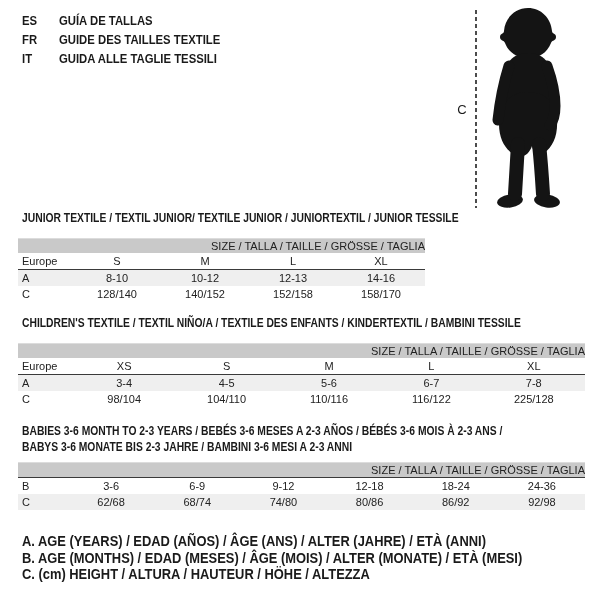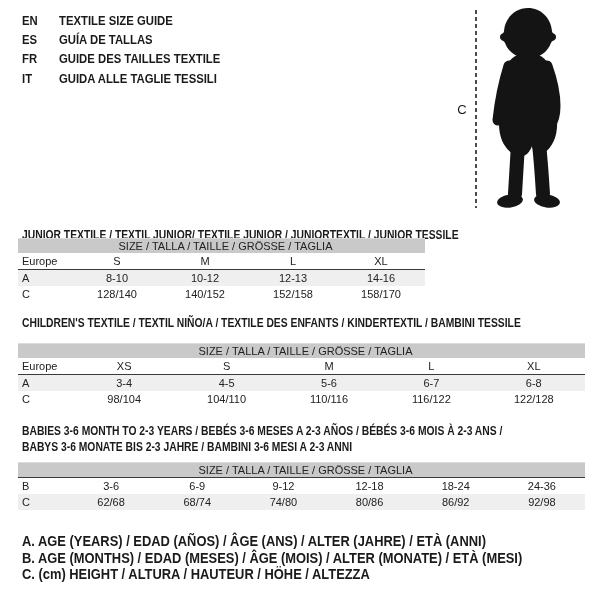--- a/index.html
+++ b/index.html
@@ -18,45 +18,41 @@
              background:repeating-linear-gradient(to bottom,#4c4c4c 0 4px,transparent 4px 7px);}
   .c-label{position:absolute;left:4px;top:98px;width:16px;text-align:center;font-size:13px;}
   .baby{position:absolute;left:33px;top:2px;}
 
   
   .sec-heading{position:absolute;left:22px;font-weight:bold;font-size:12px;line-height:15.5px;}
   .sec-heading div{transform:scaleX(0.86);transform-origin:0 50%;white-space:nowrap;}
   .sec-table{position:absolute;left:18px;}
   table{border-collapse:collapse;table-layout:fixed;width:100%;font-size:11px;color:#222;}
   th.size-hdr{background:var(--header-gray,#c9c9c9);border-top:1px solid #dcdcdc;
-              text-align:center;font-weight:normal;padding:1px 0 1px 8px;height:12px;
+              text-align:right;font-weight:normal;padding:1px 0 1px 8px;height:12px;
               white-space:nowrap;overflow:hidden;}
   td{text-align:center;padding:1px 0;height:14px;white-space:nowrap;overflow:hidden;}
   td.rowlabel{text-align:left;padding-left:4px;}
   tr.shade{background:var(--shade,#efefef);}
   .dark-under{border-bottom:1.6px solid var(--line-dark,#3a3a3a);margin-top:44px;}
 
   
   .notes{position:absolute;left:22px;top:533px;font-weight:bold;font-size:15px;line-height:16.6px;}
   .notes div{transform:scaleX(0.86);transform-origin:0 50%;white-space:nowrap;}
 
-  #sec-junior-heading{top:228px;} #sec-junior-table{top:238px;width:407px;}
+  #sec-junior-heading{top:211px;} #sec-junior-table{top:238px;width:407px;}
   #sec-children-heading{top:316px;} #sec-children-table{top:343px;width:567px;}
   #sec-babies-heading{top:424px;} #sec-babies-table{top:462px;width:567px;}
 </style>
 </head>
 <body>
 
 <div id="page" style="--header-gray: #c9c9c9; --shade: #efefef; --line-dark: #3a3a3a;">
 
   <div class="lang-list">
-      <div class="lang-row">
-        <span class="lang-code cond">EN</span>
-        <span class="lang-title cond">TEXTILE SIZE GUIDE</span>
-      </div>
       <div class="lang-row">
         <span class="lang-code cond">ES</span>
         <span class="lang-title cond">GUÍA DE TALLAS</span>
       </div>
       <div class="lang-row">
         <span class="lang-code cond">FR</span>
         <span class="lang-title cond">GUIDE DES TAILLES TEXTILE</span>
       </div>
       <div class="lang-row">
         <span class="lang-code cond">IT</span>
@@ -156,29 +152,29 @@
               <td>M</td>
               <td>L</td>
               <td>XL</td>
             </tr>
             <tr class="shade">
               <td class="rowlabel">A</td>
               <td>3-4</td>
               <td>4-5</td>
               <td>5-6</td>
               <td>6-7</td>
-              <td>6-8</td>
+              <td>7-8</td>
             </tr>
             <tr>
               <td class="rowlabel">C</td>
               <td>98/104</td>
               <td>104/110</td>
               <td>110/116</td>
               <td>116/122</td>
-              <td>122/128</td>
+              <td>225/128</td>
             </tr>
           </tbody>
         </table>
     </div>
   </div>
 
   <div class="sec">
     <div class="sec-heading" id="sec-babies-heading">
         <div>BABIES 3-6 MONTH TO 2-3 YEARS / BEBÉS 3-6 MESES A 2-3 AÑOS / BÉBÉS 3-6 MOIS À 2-3 ANS /</div>
         <div>BABYS 3-6 MONATE BIS 2-3 JAHRE / BAMBINI 3-6 MESI A 2-3 ANNI</div>

